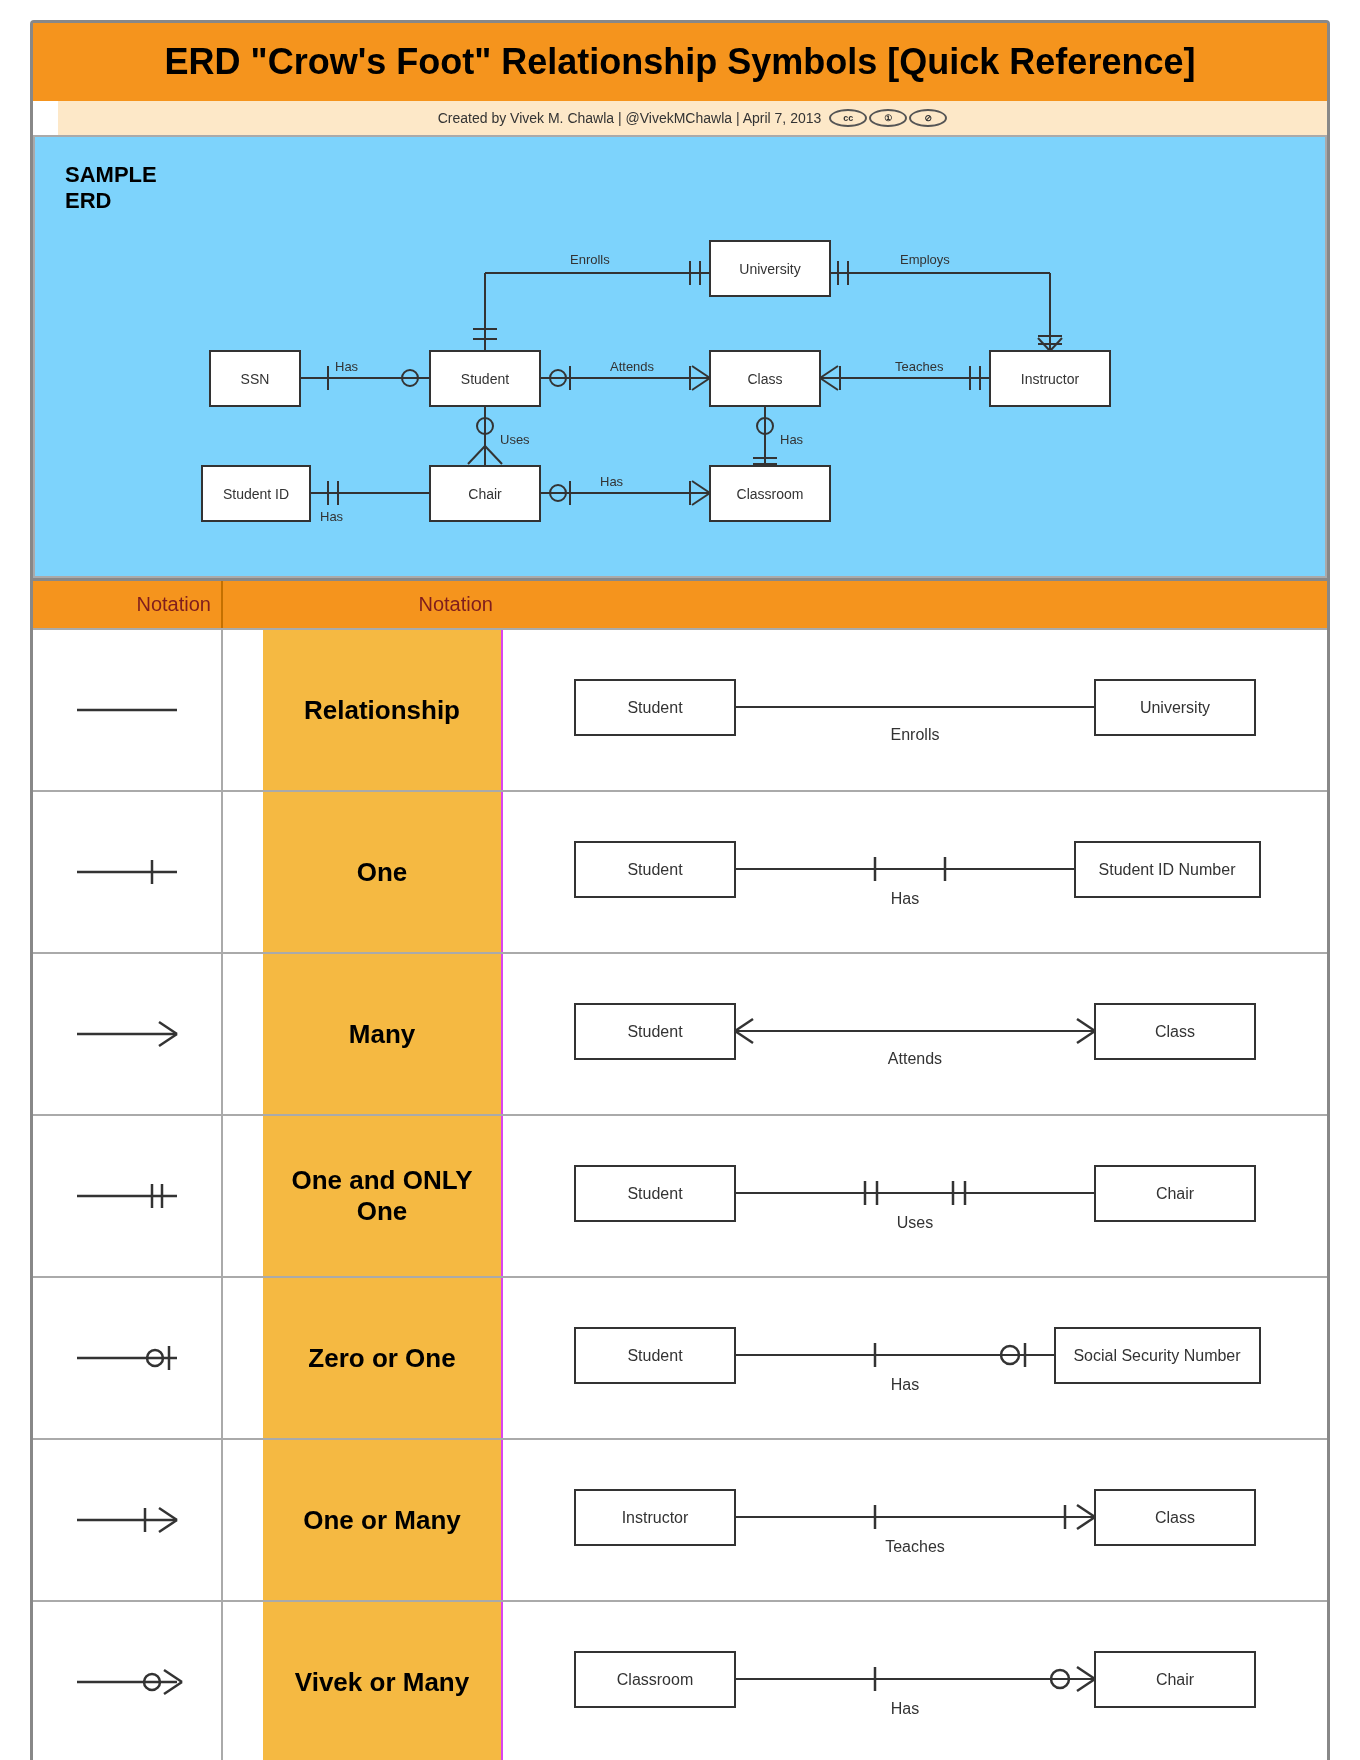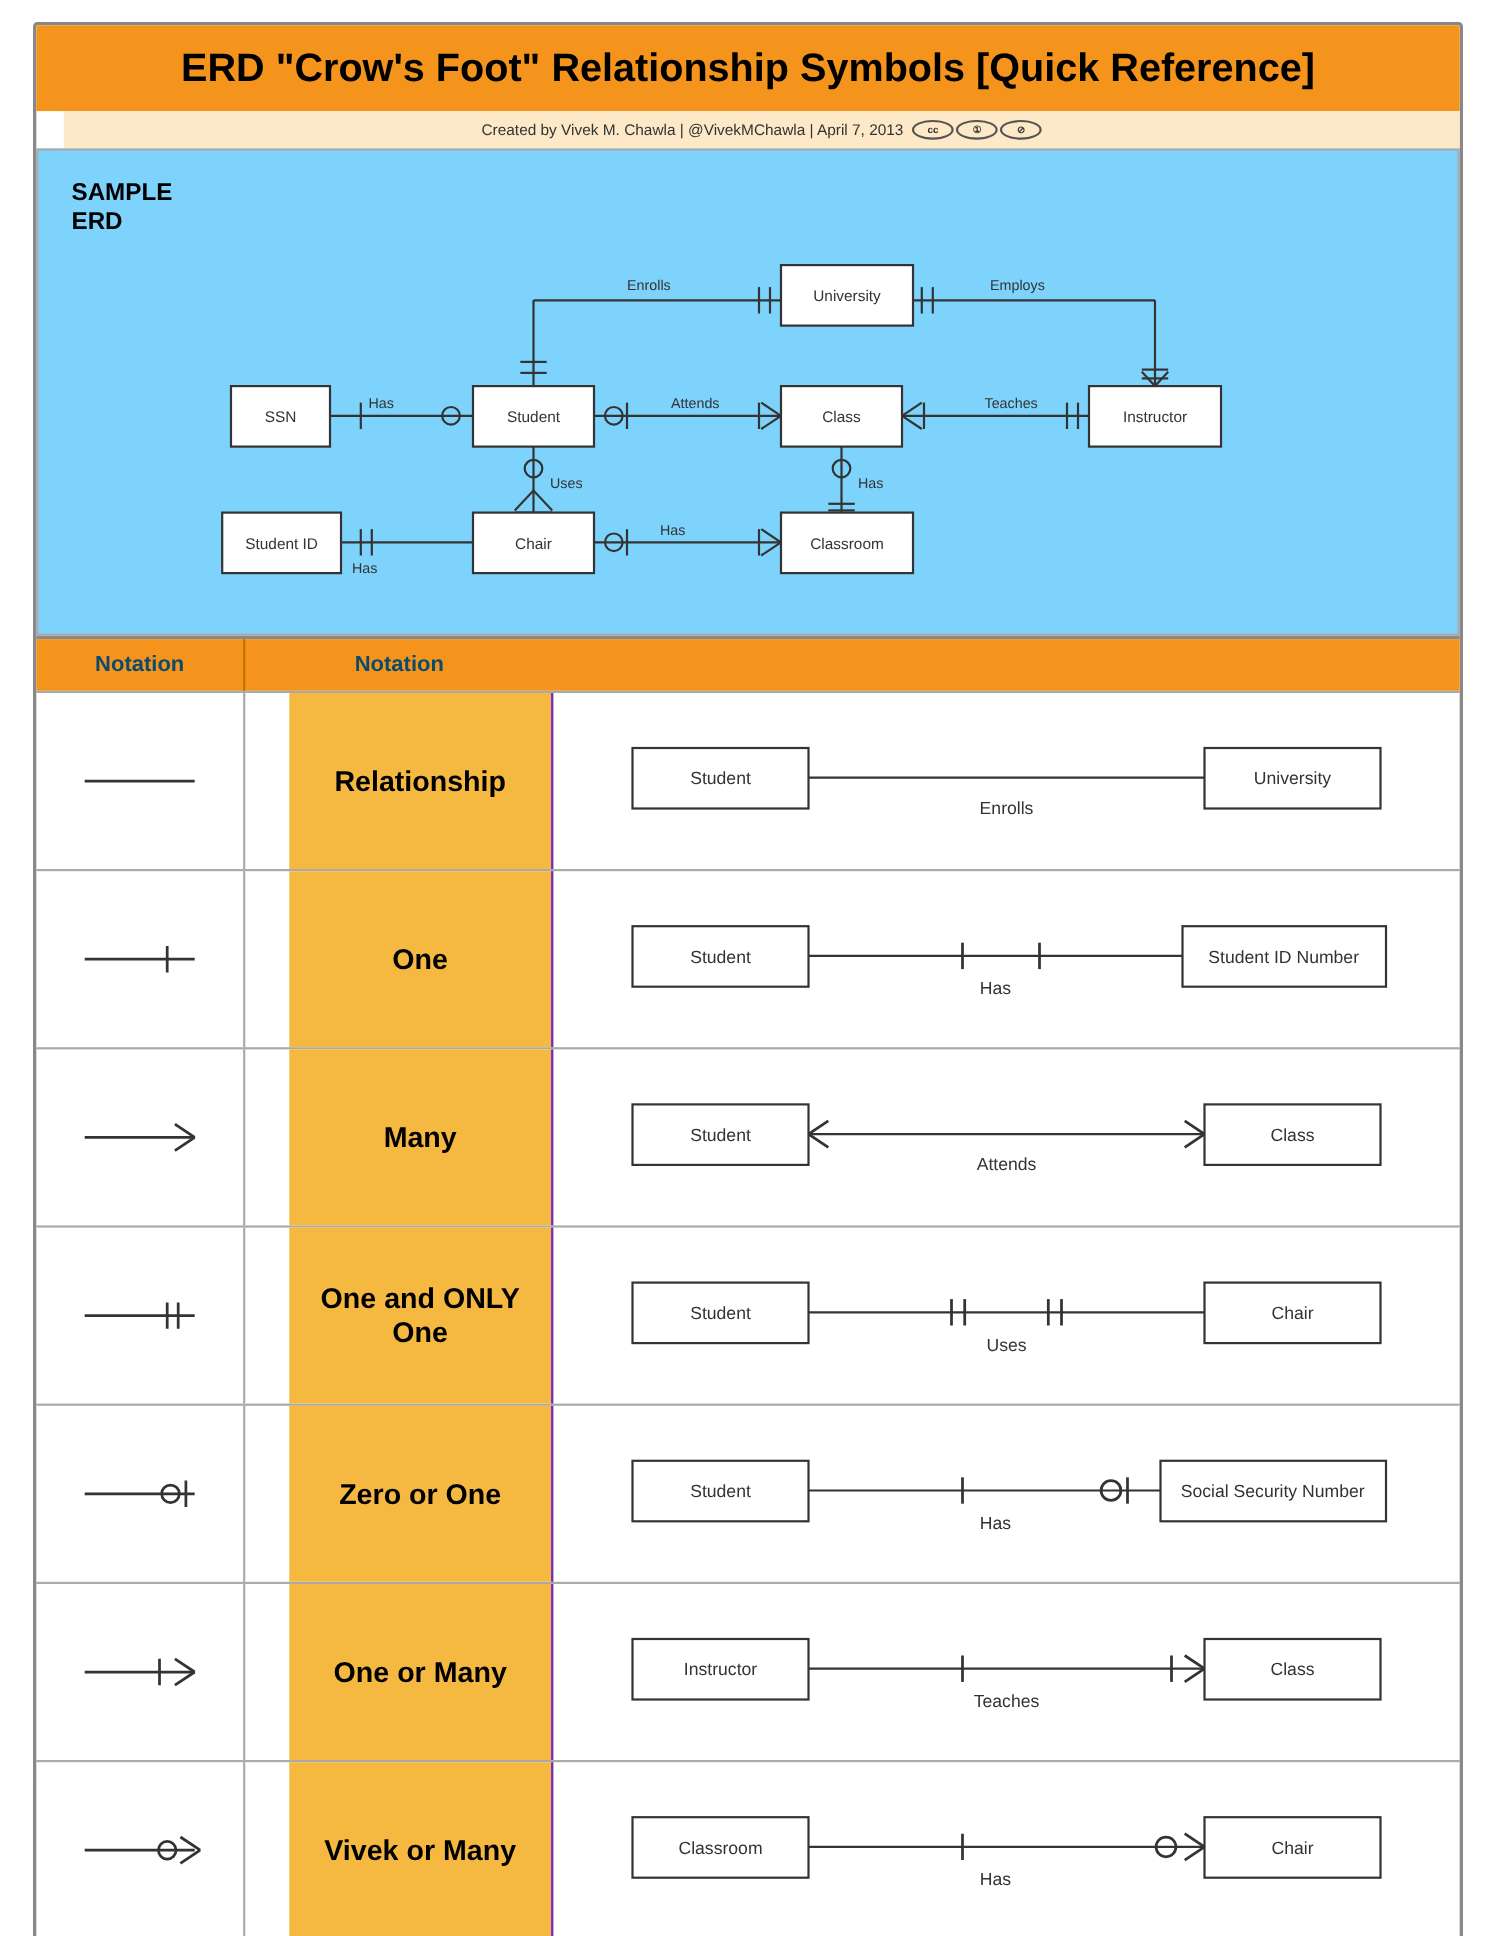--- a/index.html
+++ b/index.html
@@ -92,23 +92,23 @@
       border-top: 3px solid #888;
     }
     .table-header {
       display: grid;
       grid-template-columns: 190px 280px 1fr;
       background: #f5941d;
     }
     .table-header div {
       padding: 12px 10px;
       font-size: 20px;
-      font-weight: bold;
-      text-align: center;
-      color: #0c4a6e;
+      font-weight: normal;
+      text-align: right;
+      color: #7f1d1d;
       border-right: 2px solid #c47000;
     }
     .table-header div:last-child { border-right: none; }
 
     .table-row-wrap {
       display: grid;
       grid-template-columns: 190px 280px 1fr;
       border-top: 2px solid #aaa;
       min-height: 160px;
     }
@@ -117,21 +117,21 @@
       align-items: center;
       justify-content: center;
       padding: 10px;
       border-right: 2px solid #aaa;
     }
     .meaning-cell {
       display: flex;
       align-items: center;
       justify-content: center;
       background: #f5b942;
-      border-right: 2px solid #6d28d9;
+      border-right: 2px solid #d946ef;
       font-size: 26px;
       font-weight: bold;
       color: #000;
       padding: 10px;
       text-align: center;
       margin-left: 40px;
     }
     .example-cell {
       display: flex;
       align-items: center;

